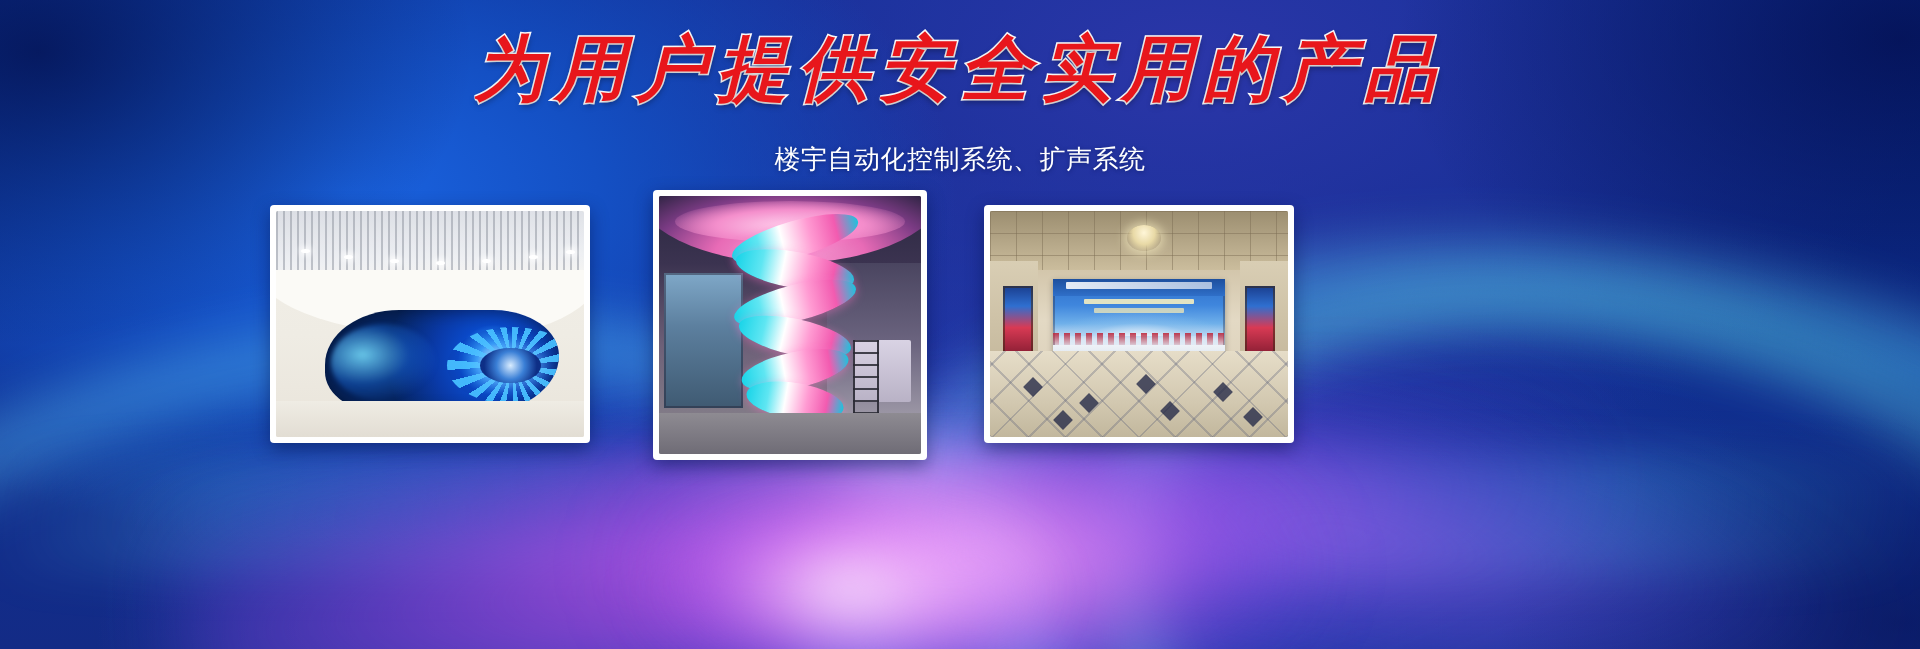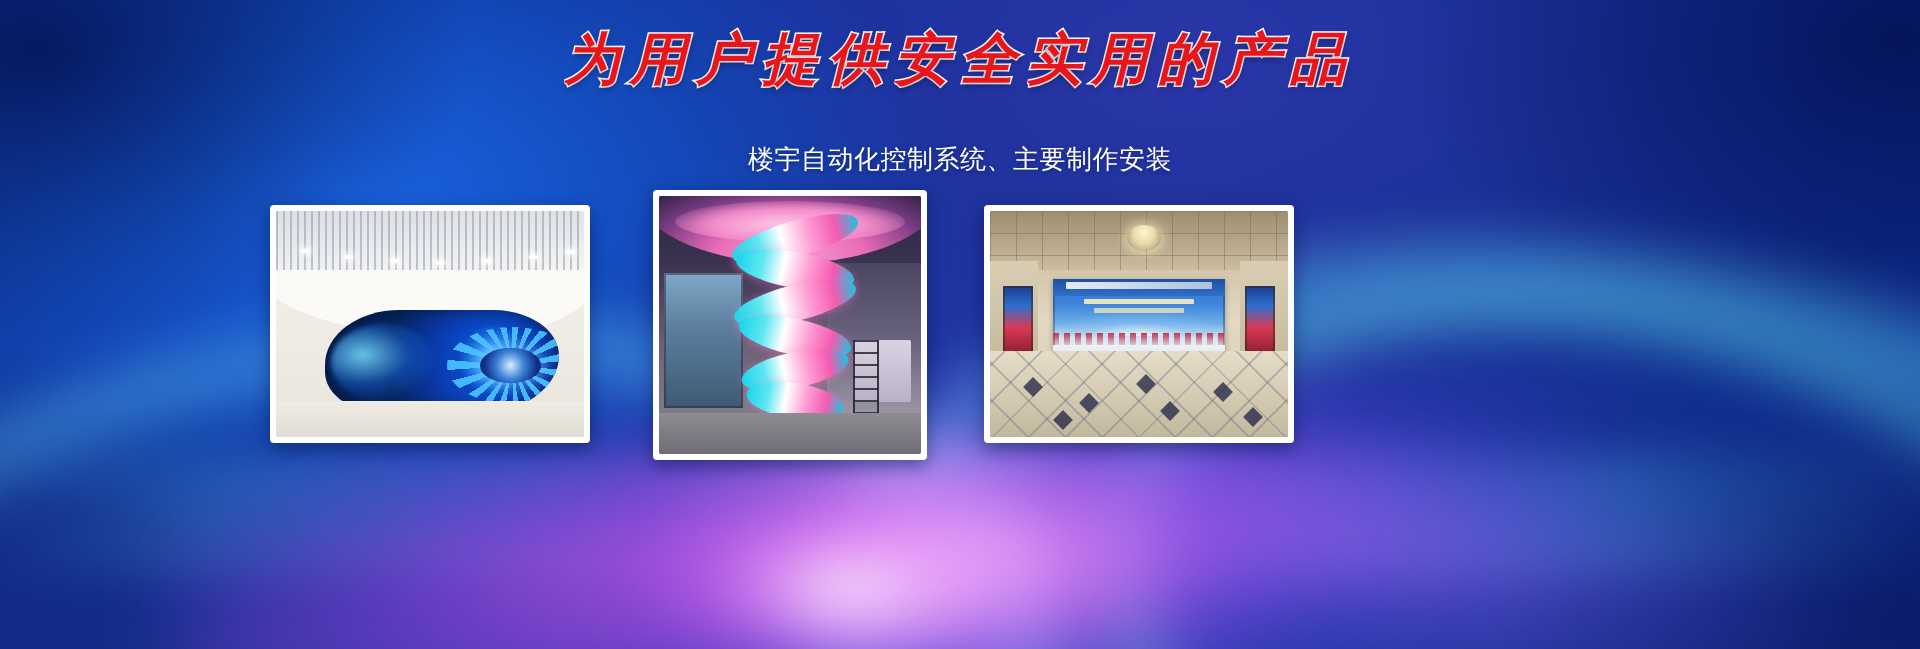--- a/index.html
+++ b/index.html
@@ -69,21 +69,21 @@
   .streak{
     position:absolute;left:0;top:455px;width:1920px;height:120px;
     background:linear-gradient(100deg, rgba(60,200,255,0) 0%, rgba(90,210,255,.22) 12%, rgba(190,120,255,.30) 34%, rgba(255,230,255,.42) 46%, rgba(160,110,255,.26) 62%, rgba(80,220,255,.22) 84%, rgba(60,200,255,0) 100%);
     filter:blur(22px);
   }
 
   
   .headline{
     position:absolute;left:0;right:0;top:22px;text-align:center;
     font-family:"DejaVu Serif","Liberation Serif",serif;
-    font-size:56px;font-weight:bold;font-style:italic;
+    font-size:71px;font-weight:bold;font-style:italic;
     letter-spacing:10px;
     color:#e8161b;
     -webkit-text-stroke:3px #ffffff;
     paint-order:stroke fill;
     text-shadow:0 0 2px rgba(255,255,255,.9), 0 3px 6px rgba(0,0,0,.35);
     white-space:nowrap;
   }
   .subtitle{
     position:absolute;left:0;right:0;text-align:center;
     color:#ffffff;font-size:26px;font-weight:400;letter-spacing:.5px;
@@ -282,21 +282,21 @@
   <div class="arc arc-a"></div>
   <div class="arc arc-b"></div>
   <div class="arc arc-c"></div>
   <div class="streak"></div>
   <div class="ribbon ribbon-1"></div>
   <div class="ribbon ribbon-3"></div>
   <div class="ribbon ribbon-2"></div>
   <div class="glow-core"></div>
 
   <div class="headline">为用户提供安全实用的产品</div>
-  <div class="subtitle line2">楼宇自动化控制系统、主要制作安装</div>
+  <div class="subtitle line2">楼宇自动化控制系统、扩声系统</div>
 
   <div class="cards">
 
     <div class="card card-1">
       <div class="card-inner">
         <div class="ph1">
           <div class="ph1-ceiling"></div>
           <div class="ph1-lights">
             <i style="left:8%;top:40%"></i>
               <i style="left:22%;top:52%"></i>

